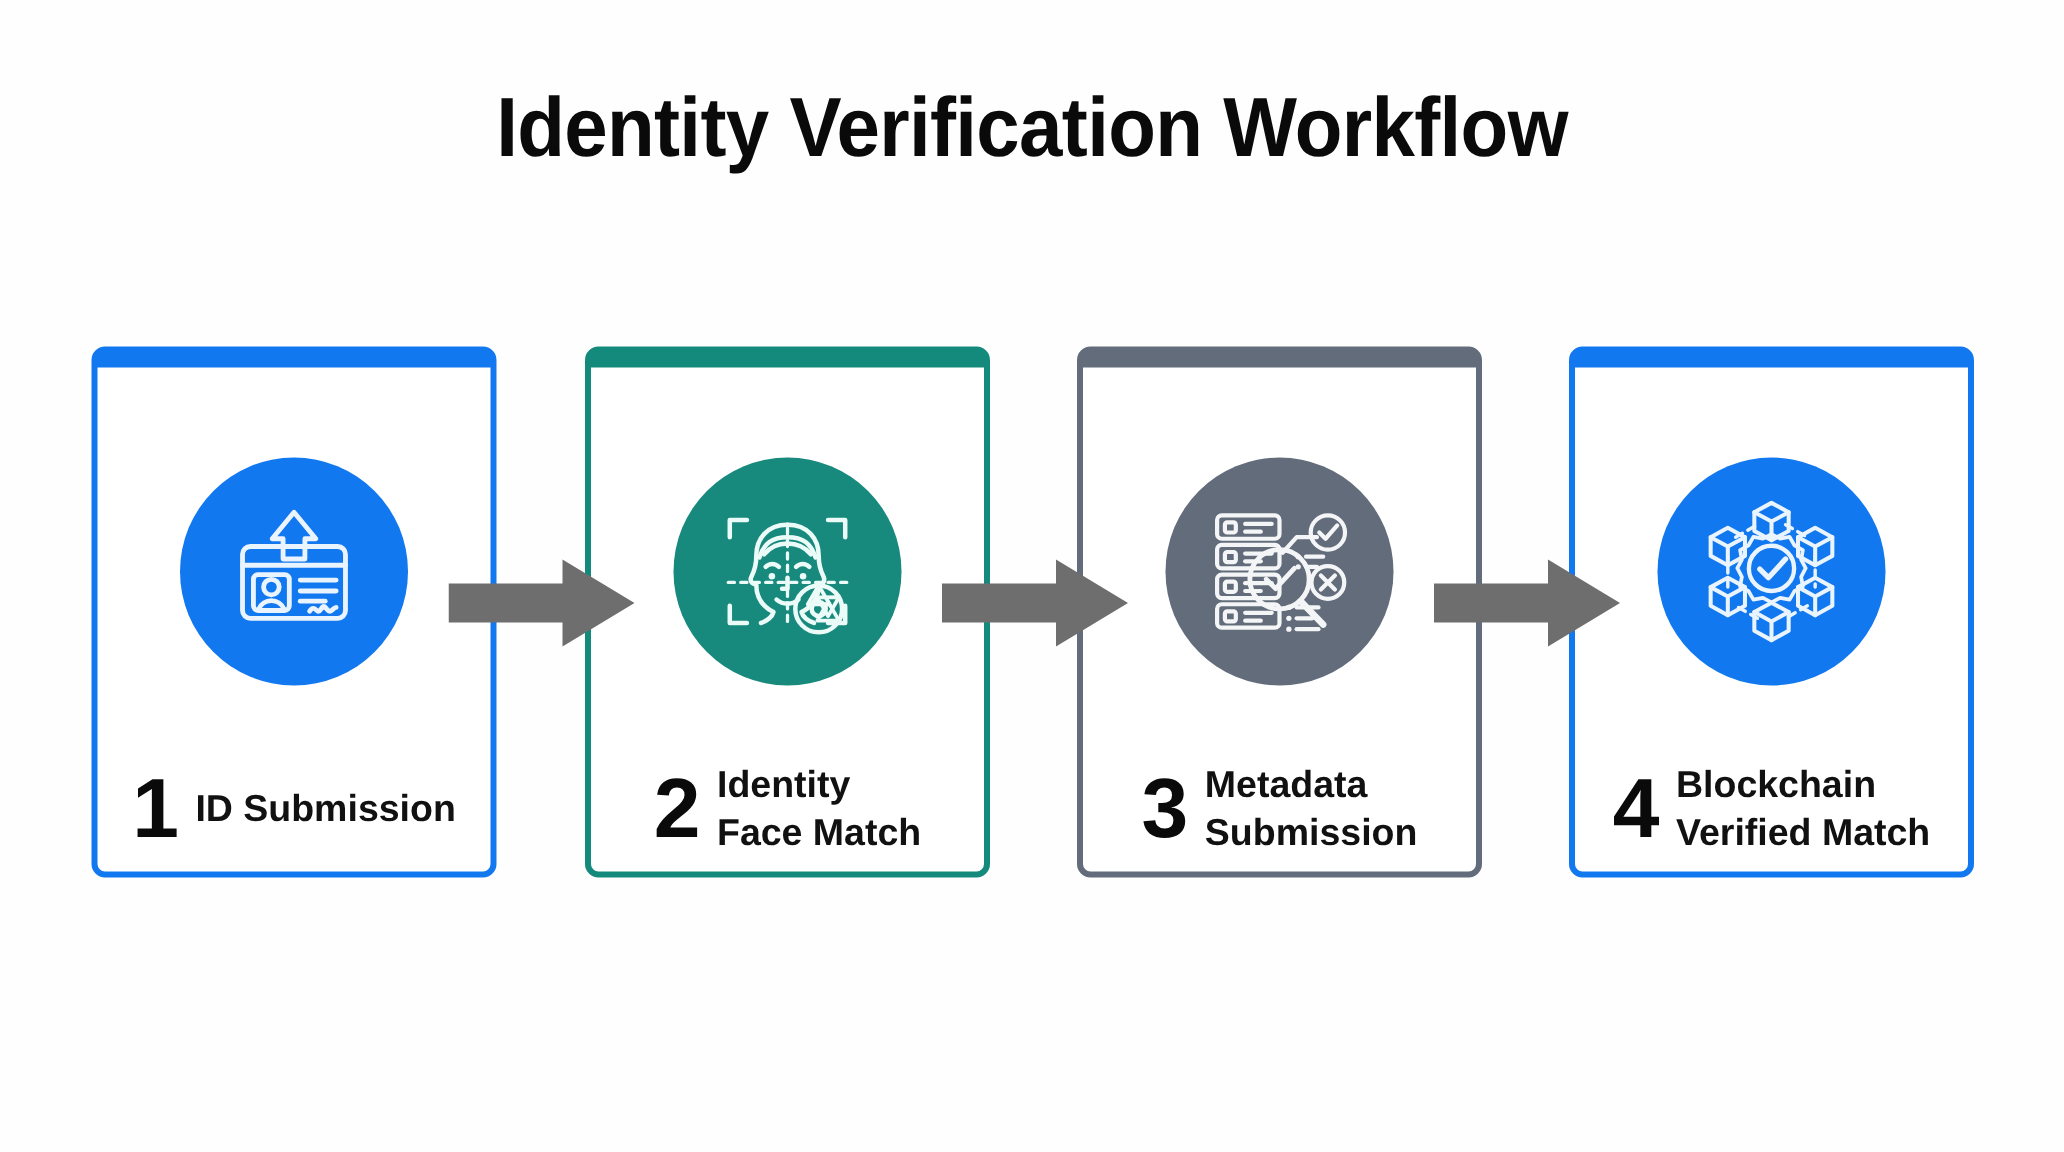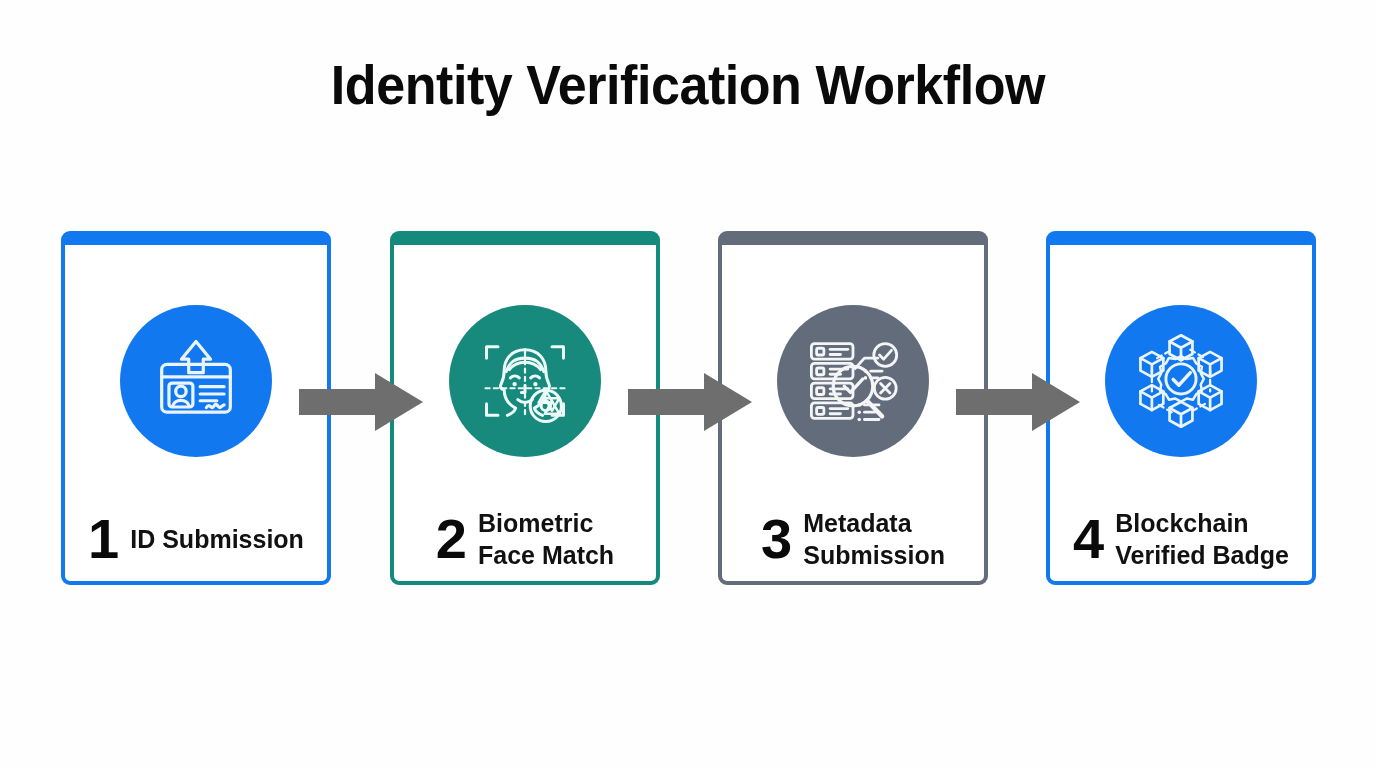--- a/index.html
+++ b/index.html
@@ -202,21 +202,21 @@
             <circle cx="70" cy="74" r="15"></circle>
             <path d="M70 59 l7 12 l-14 0 Z" stroke-width="2.4"></path>
             <path d="M83 66.5 l-7 12 l-7 -12 Z" stroke-width="2.4" transform="rotate(60 70 74)"></path>
             <path d="M83 81.5 l-14 0 l7 -12 Z" stroke-width="2.4" transform="rotate(-60 70 74)"></path>
             <circle cx="70" cy="74" r="4.5"></circle>
           </g>
         </svg>
       </div>
       <div class="caption">
         <span class="step-num">2</span>
-        <span class="step-label">Biometric
+        <span class="step-label">Identity
 Face Match</span>
       </div>
     </div>
 
     <div class="card c3">
       <div class="icon-circle">
         <svg viewBox="0 0 100 100">
           <g fill="none" stroke="#f4f5f7" stroke-width="2.7" stroke-linecap="round" stroke-linejoin="round">
 
             <rect x="10" y="14" width="40" height="15" rx="3"></rect>
@@ -315,21 +315,21 @@
 
             <path d="M50 26 l5.5 2.9 l6.1 -1.1 l3.1 5.4 l5.4 3.1 l-1.1 6.1 l2.9 5.5 l-2.9 5.5 l1.1 6.1 l-5.4 3.1 l-3.1 5.4 l-6.1 -1.1 l-5.5 2.9 l-5.5 -2.9 l-6.1 1.1 l-3.1 -5.4 l-5.4 -3.1 l1.1 -6.1 l-2.9 -5.5 l2.9 -5.5 l-1.1 -6.1 l5.4 -3.1 l3.1 -5.4 l6.1 1.1 Z" stroke-width="2.4"></path>
             <circle cx="50" cy="48" r="14.5" stroke-width="2.8"></circle>
             <path d="M42.5 48.5 l5.5 5.5 l11 -12" stroke-width="3.4"></path>
           </g>
         </svg>
       </div>
       <div class="caption">
         <span class="step-num">4</span>
         <span class="step-label">Blockchain
-Verified Badge</span>
+Verified Match</span>
       </div>
     </div>
 
   </div>
 
   <div class="arrow a1">
     <svg viewBox="0 0 124 62">
       <path d="M0 18 L76 18 L76 2 L124 31 L76 60 L76 44 L0 44 Z" fill="#6e6e6e"></path>
     </svg>
   </div>

